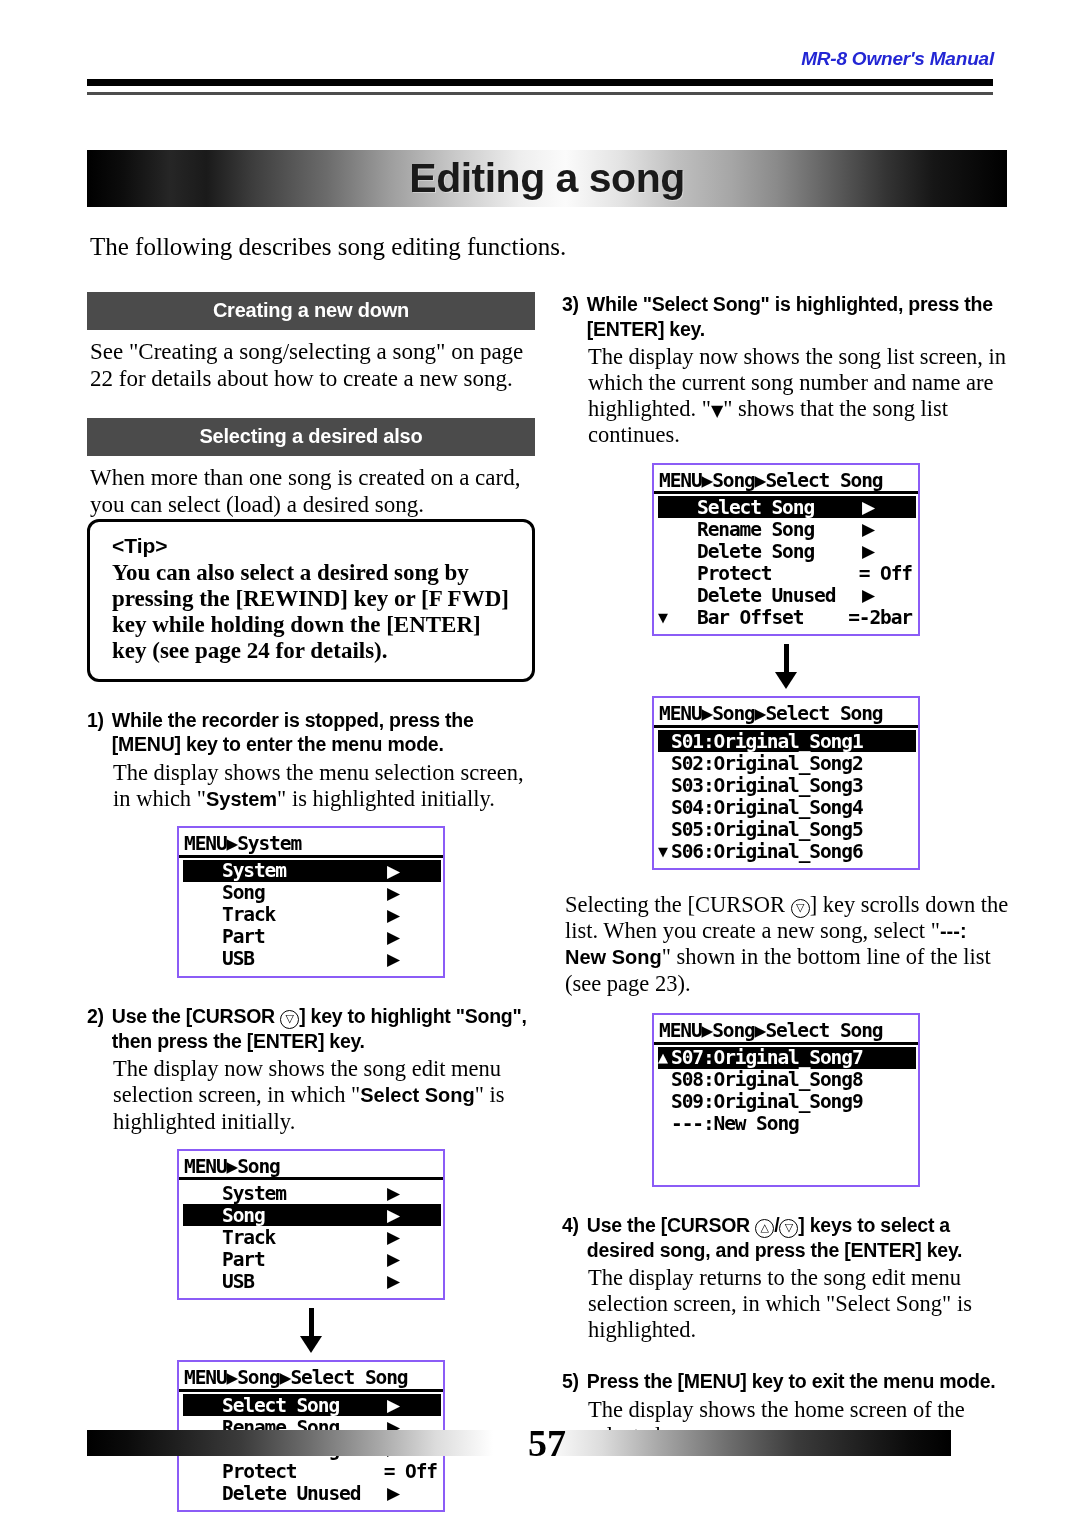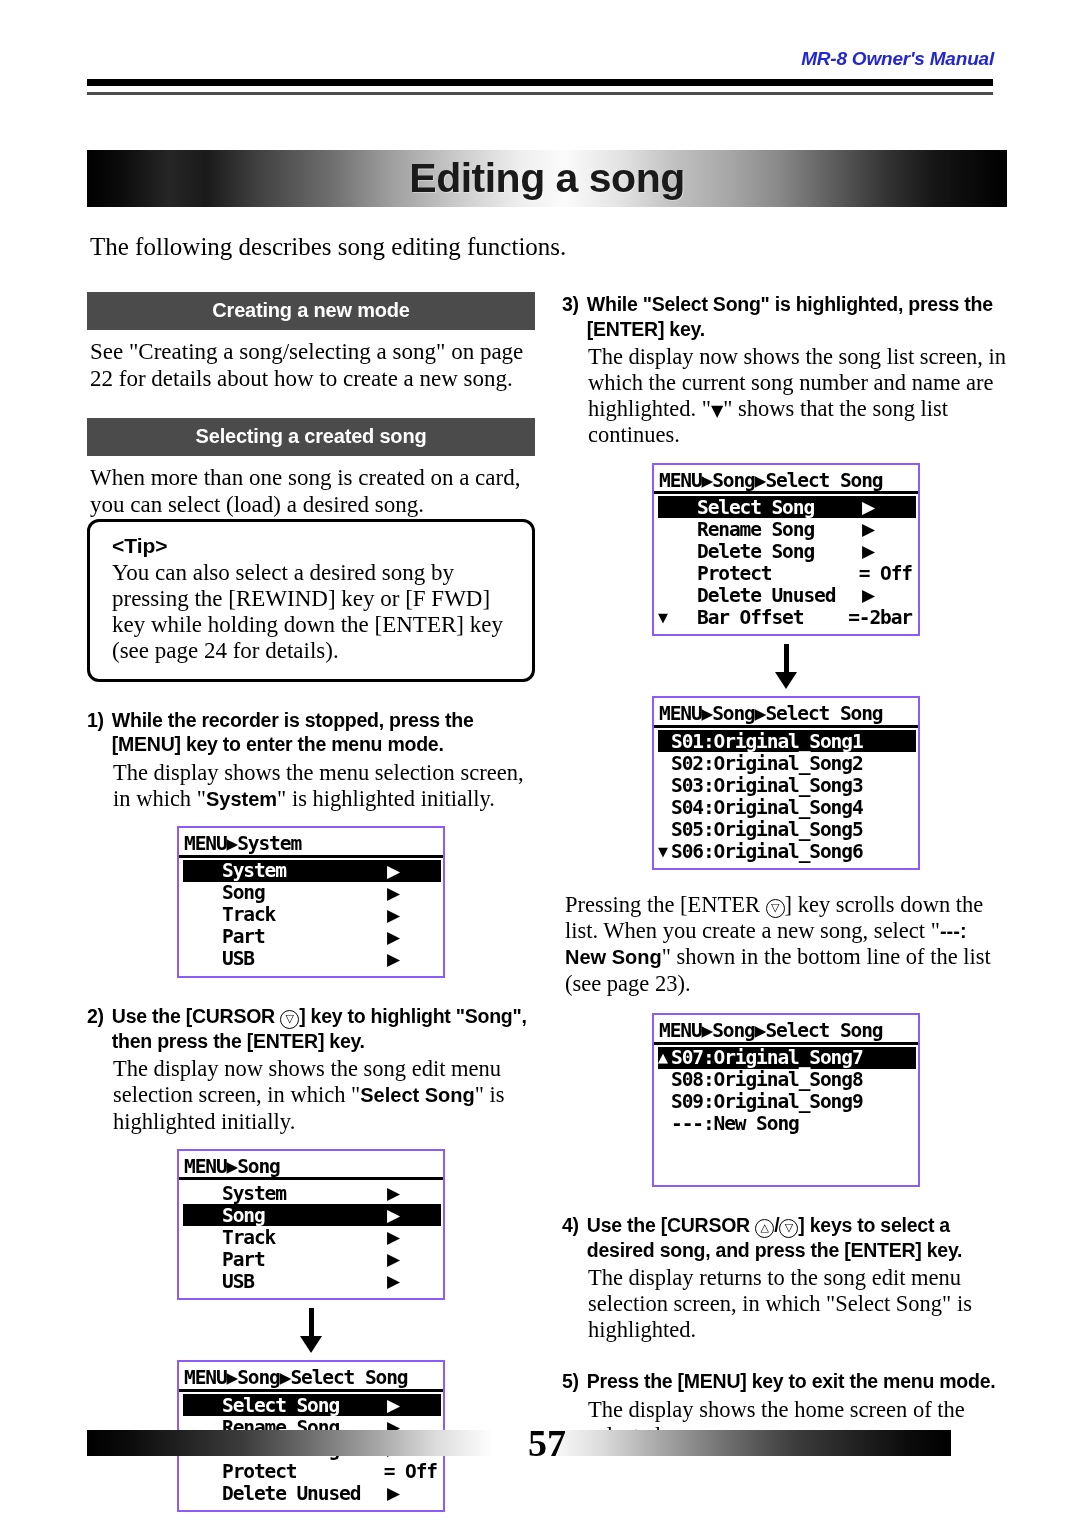--- a/index.html
+++ b/index.html
@@ -130,20 +130,21 @@
   }
   .tip-label {
     font-family: "Liberation Sans", sans-serif;
     font-weight: bold;
     font-size: 21px;
     margin-bottom: 2px;
   }
   .tip-body {
     font-size: 23px;
     line-height: 1.14;
+    font-weight: bold;
   }
 
   
   .step {
     margin-top: 26px;
   }
   .step-head {
     font-family: "Liberation Sans", sans-serif;
     font-weight: bold;
     font-size: 19.5px;
@@ -325,26 +326,26 @@
   <div class="head-rule-thin"></div>
 
   <div class="title-banner">
     <span class="title-text">Editing a song</span>
   </div>
 
   <div class="intro-line">The following describes song editing functions.</div>
 
   <div class="col-left">
 
-    <div class="section-bar">Creating a new mode</div>
+    <div class="section-bar">Creating a new down</div>
     <div class="body-text">See "Creating a song/selecting a song" on page 22 for details about how to create a new song.</div>
 
     <div style="height:26px"></div>
 
-    <div class="section-bar">Selecting a created song</div>
+    <div class="section-bar">Selecting a desired also</div>
     <div class="body-text">When more than one song is created on a card, you can select (load) a desired song.</div>
 
     <div class="tip-box">
       <div class="tip-label">&lt;Tip&gt;</div>
       <div class="tip-body">You can also select a desired song by pressing the [REWIND] key or [F FWD] key while holding down the [ENTER] key (see page 24 for details).</div>
     </div>
 
     <div class="step">
       <div class="step-head">
         <span class="step-num">1)</span>
@@ -434,21 +435,21 @@
               <div class="lcd-row"><span class="scroll-mark lcd-tri"></span><span class="label">S02:Original_Song2</span></div>
               <div class="lcd-row"><span class="scroll-mark lcd-tri"></span><span class="label">S03:Original_Song3</span></div>
               <div class="lcd-row"><span class="scroll-mark lcd-tri"></span><span class="label">S04:Original_Song4</span></div>
               <div class="lcd-row"><span class="scroll-mark lcd-tri"></span><span class="label">S05:Original_Song5</span></div>
               <div class="lcd-row"><span class="scroll-mark lcd-tri">▼</span><span class="label">S06:Original_Song6</span></div>
             </div>
           </div>
       </div>
     </div>
 
-    <div class="step-body" style="margin-top:22px;margin-left:3px"><span>Pressing the [ENTER </span><span class="cursor-key">▽</span><span>] key scrolls down the list. When you create a new song, select "</span><b>---: New Song</b><span>" shown in the bottom line of the list (see page 23).</span></div>
+    <div class="step-body" style="margin-top:22px;margin-left:3px"><span>Selecting the [CURSOR </span><span class="cursor-key">▽</span><span>] key scrolls down the list. When you create a new song, select "</span><b>---: New Song</b><span>" shown in the bottom line of the list (see page 23).</span></div>
 
     <div class="lcd-wrap" style="margin-top:16px">
       <div class="lcd" id="lcd-song-list-2">
           <div class="lcd-title">MENU▶Song▶Select Song</div>
           <div class="lcd-rows">
             <div class="lcd-row highlight"><span class="scroll-mark lcd-tri">▲</span><span class="label">S07:Original_Song7</span></div>
             <div class="lcd-row"><span class="scroll-mark lcd-tri"></span><span class="label">S08:Original_Song8</span></div>
             <div class="lcd-row"><span class="scroll-mark lcd-tri"></span><span class="label">S09:Original_Song9</span></div>
             <div class="lcd-row"><span class="scroll-mark lcd-tri"></span><span class="label">---:New Song</span></div>
             <div class="lcd-row"><span class="scroll-mark lcd-tri"></span><span class="label"></span></div>

